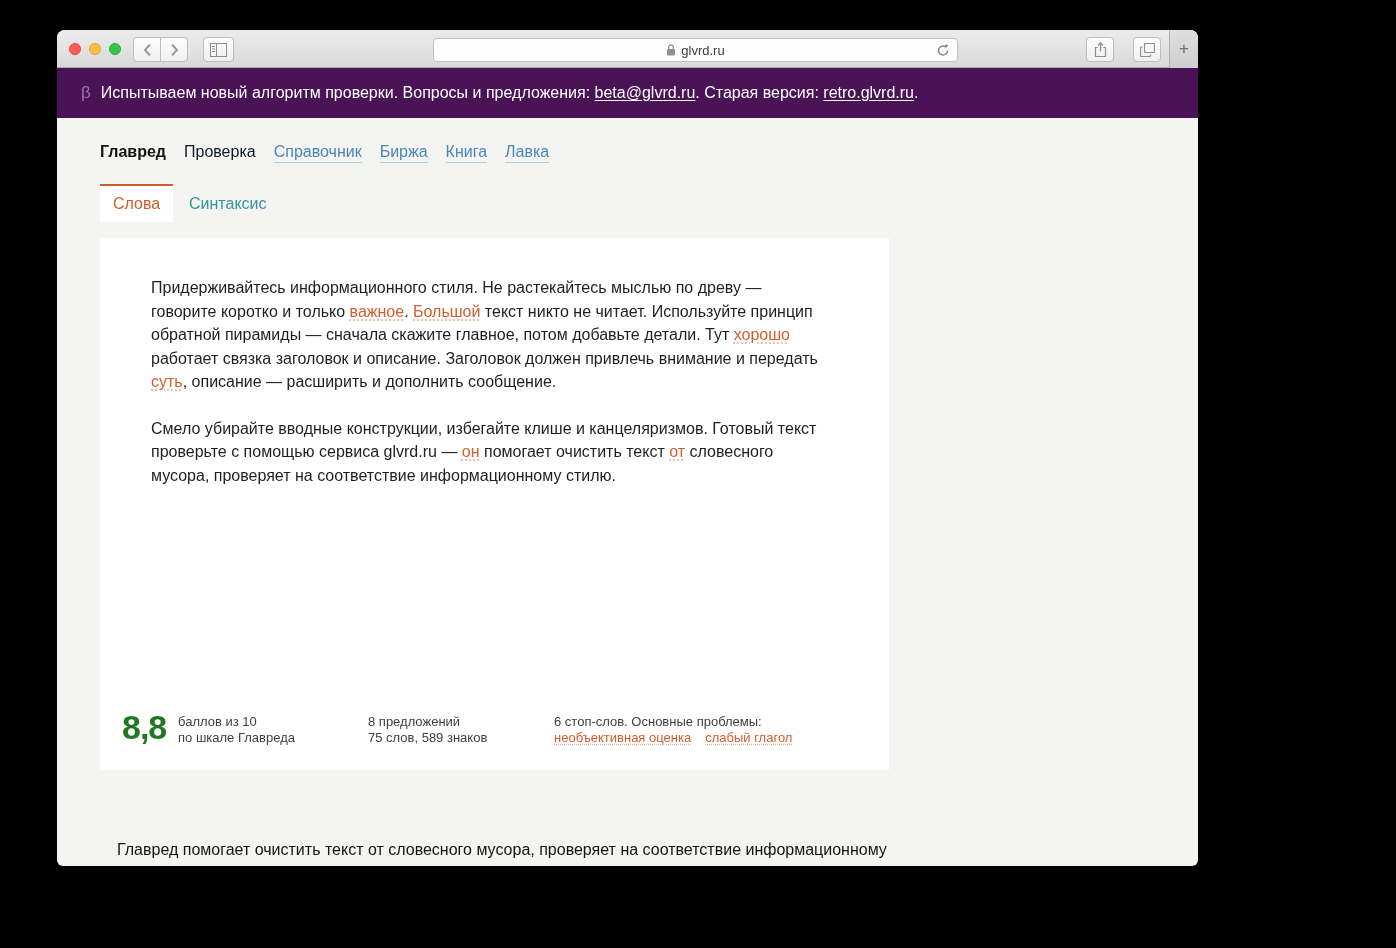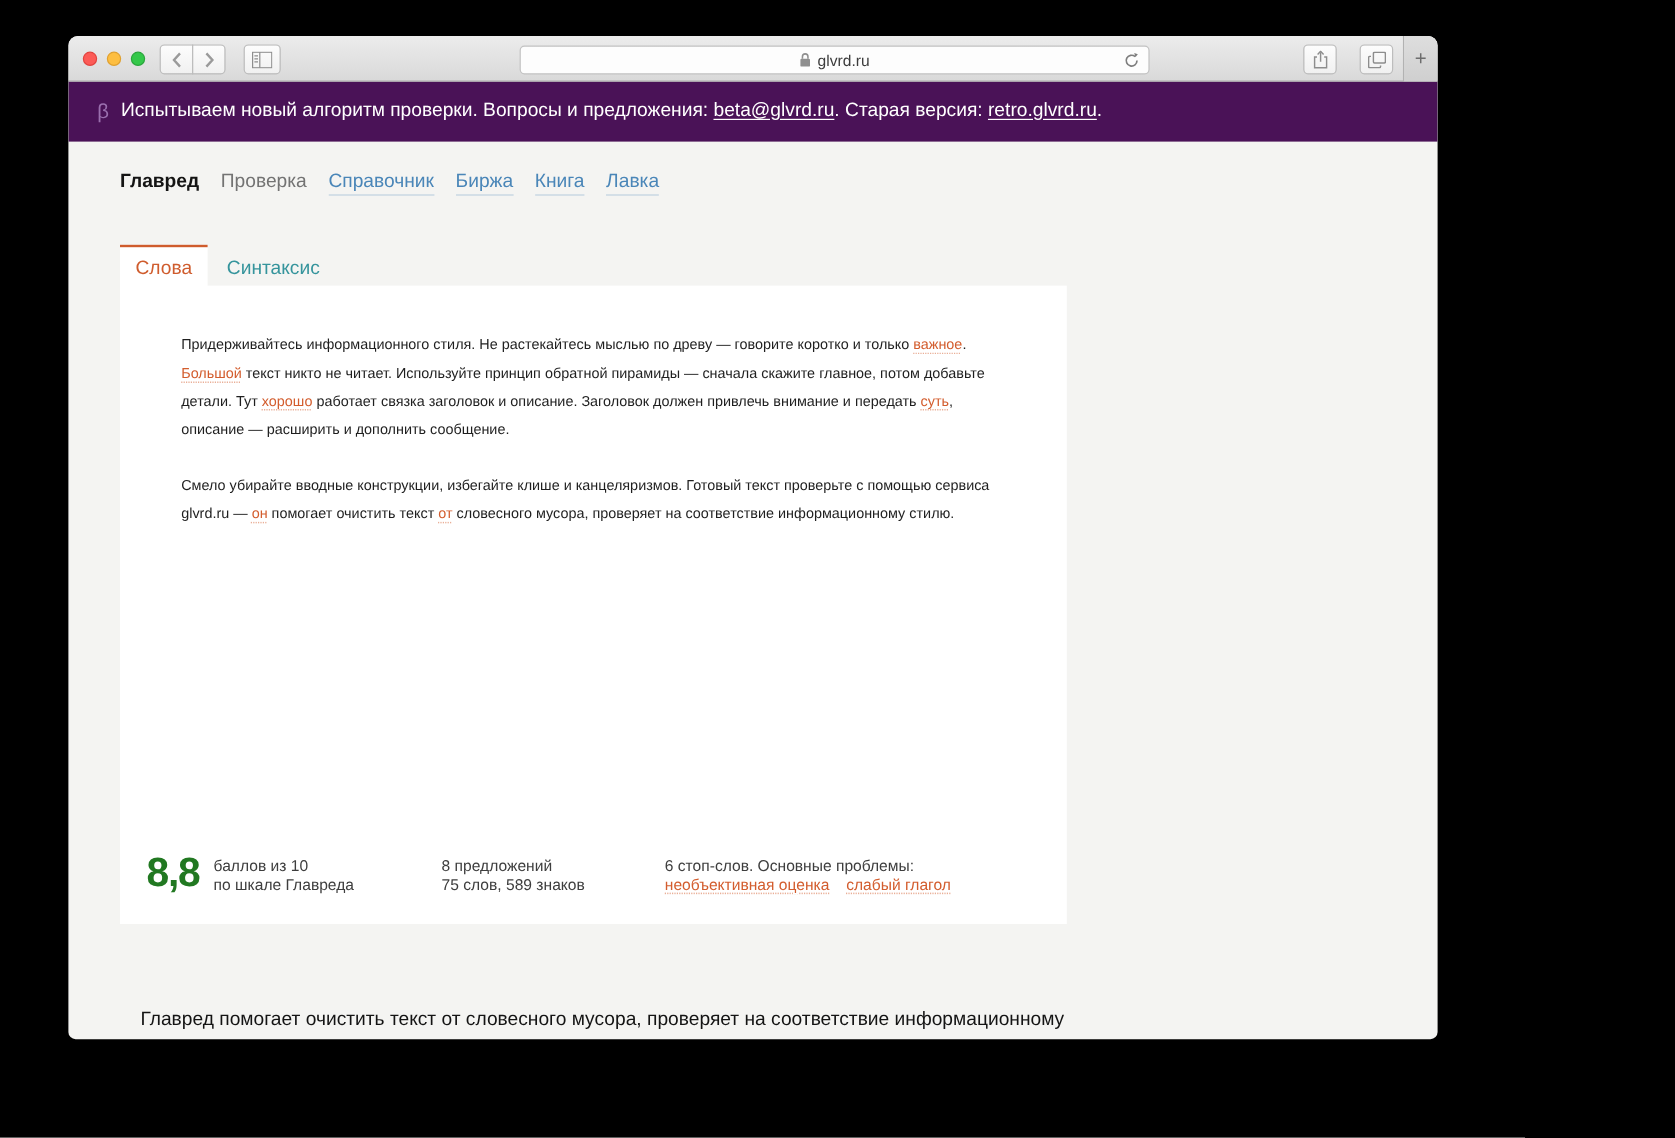--- a/index.html
+++ b/index.html
@@ -55,40 +55,40 @@
     height:50px; background:#4a1257; color:#fff;
     display:flex; align-items:center; padding-left:24px; font-size:16px;
     white-space:pre-wrap;
   }
   .banner .beta { color:#9a6fae; margin-right:10px; font-size:17px; }
   .banner a { color:#fff; text-decoration:underline; text-underline-offset:2px; cursor:pointer; }
   
   .content { position:relative; height:748px; }
   .sitenav { position:absolute; left:43px; top:25px; display:flex; gap:18px; font-size:16px; align-items:baseline; }
   .brand { font-weight:bold; color:#141414; }
-  .nav-current { color:#737373; cursor:pointer; }
+  .nav-current { color:#0f172a; cursor:pointer; }
   .nav-link {
     color:#4a86b8; cursor:pointer;
     border-bottom:1px solid rgba(74,134,184,.38); padding-bottom:1px;
   }
-  .edit-tabs { position:absolute; left:43px; top:86px; display:flex; align-items:stretch;justify-content:flex-end; }
+  .edit-tabs { position:absolute; left:43px; top:66px; display:flex; align-items:stretch;justify-content:flex-end; }
   .tab-active {
     background:#fff; border-top:2px solid #cf5c2d; color:#cf5c2d;
     width:73px; height:38px; display:flex; align-items:center; justify-content:center;
     font-size:16px; cursor:pointer;
   }
   .tab-inactive {
     color:#35949c; height:38px; display:flex; align-items:center;
     margin-left:16px; font-size:16px; cursor:pointer; border-top:2px solid transparent;
   }
   .card {
     position:absolute; left:43px; top:120px; width:789px; height:532px;
     background:#fff;
   }
-  .editor { padding:38px 60px 0 51px; font-size:12px; line-height:23.5px; color:#1f1f1f; }
+  .editor { padding:38px 60px 0 51px; font-size:16px; line-height:23.5px; color:#1f1f1f; }
   .editor p { margin-bottom:23px; }
   .hl {
     color:#d35d2e; cursor:pointer;
     text-decoration:underline dotted rgba(211,93,46,.5);
     text-underline-offset:3px;
   }
   .stats { position:absolute; left:22px; right:22px; bottom:25px; height:34px; }
   .score {
     position:absolute; left:0; bottom:-2px;
     font-size:34px; font-weight:bold; color:#217821; letter-spacing:-1px;

